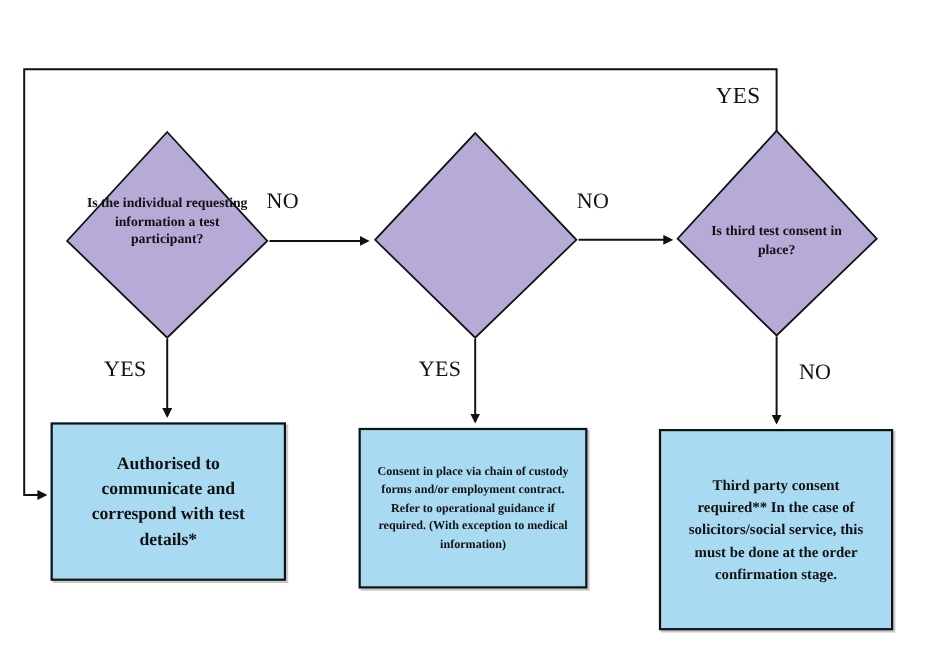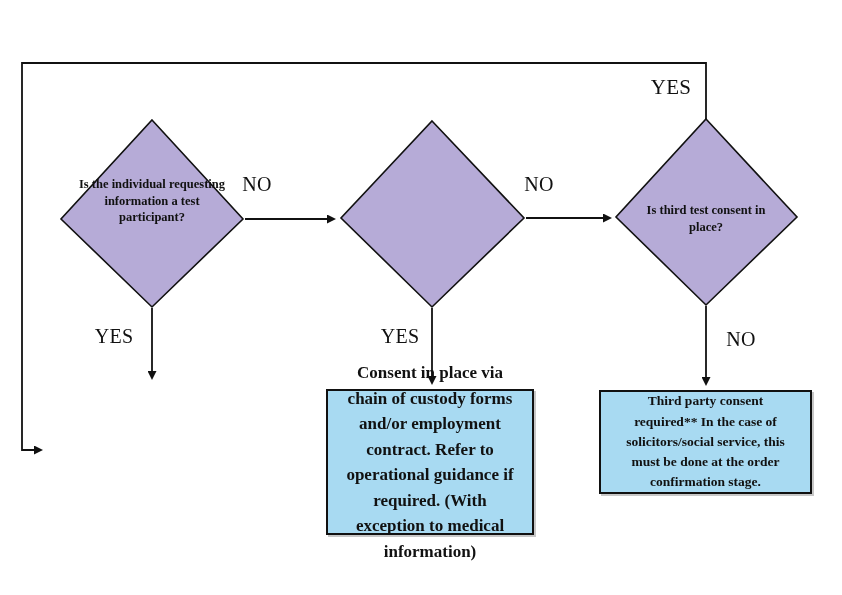--- a/index.html
+++ b/index.html
@@ -42,22 +42,22 @@
     box-shadow: 2px 2px 0 rgba(130,130,130,0.45);
     display: flex;
     align-items: center;
     justify-content: center;
     text-align: center;
     font-weight: bold;
     box-sizing: border-box;
   }
   .outcome-box .box-text { width: 100%; }
   #outcome-1 { left: 46px;  top: 384px; width: 214px; height: 144px; font-size: 16px;   line-height: 1.45; padding: 6px 17px; }
-  #outcome-2 { left: 326px; top: 389px; width: 208px; height: 146px; font-size: 17px; line-height: 1.5;  padding: 6px 11px; }
-  #outcome-3 { left: 599px; top: 390px; width: 213px; height: 104px; font-size: 13.5px; line-height: 1.5;  padding: 6px 25px; }
+  #outcome-2 { left: 326px; top: 389px; width: 208px; height: 146px; font-size: 11px; line-height: 1.5;  padding: 6px 11px; }
+  #outcome-3 { left: 599px; top: 390px; width: 213px; height: 183px; font-size: 13.5px; line-height: 1.5;  padding: 6px 25px; }
 
   #decision-label-1 { left: 152px; top: 201px; width: 146px; }
   #decision-label-2 { left: 432px; top: 215px; width: 168px; }
   #decision-label-3 { left: 706px; top: 218px; width: 146px; }
 
   #label-yes-top { left: 671px; top: 87px;  }
   #label-no-1    { left: 257px; top: 184px; }
   #label-no-2    { left: 539px; top: 184px; }
   #label-yes-1   { left: 114px; top: 336px; }
   #label-yes-2   { left: 400px; top: 336px; }
@@ -92,20 +92,23 @@
   <div class="diamond-label" id="decision-label-1">Is the individual requesting information a test participant?</div>
   <div class="diamond-label" id="decision-label-3">Is third test consent in place?</div>
 
   <div class="edge-label big" id="label-yes-top">YES</div>
   <div class="edge-label" id="label-no-1">NO</div>
   <div class="edge-label" id="label-no-2">NO</div>
   <div class="edge-label" id="label-yes-1">YES</div>
   <div class="edge-label" id="label-yes-2">YES</div>
   <div class="edge-label" id="label-no-3">NO</div>
 
+  <div class="outcome-box" id="outcome-1">
+    <div class="box-text">Authorised to communicate and correspond with test details*</div>
+  </div>
   <div class="outcome-box" id="outcome-2">
     <div class="box-text">Consent in place via chain of custody forms and/or employment contract. Refer to operational guidance if required. (With exception to medical information)</div>
   </div>
   <div class="outcome-box" id="outcome-3">
     <div class="box-text">Third party consent required** In the case of solicitors/social service, this must be done at the order confirmation stage.</div>
   </div>
 
 </div>
 
 </body></html>

